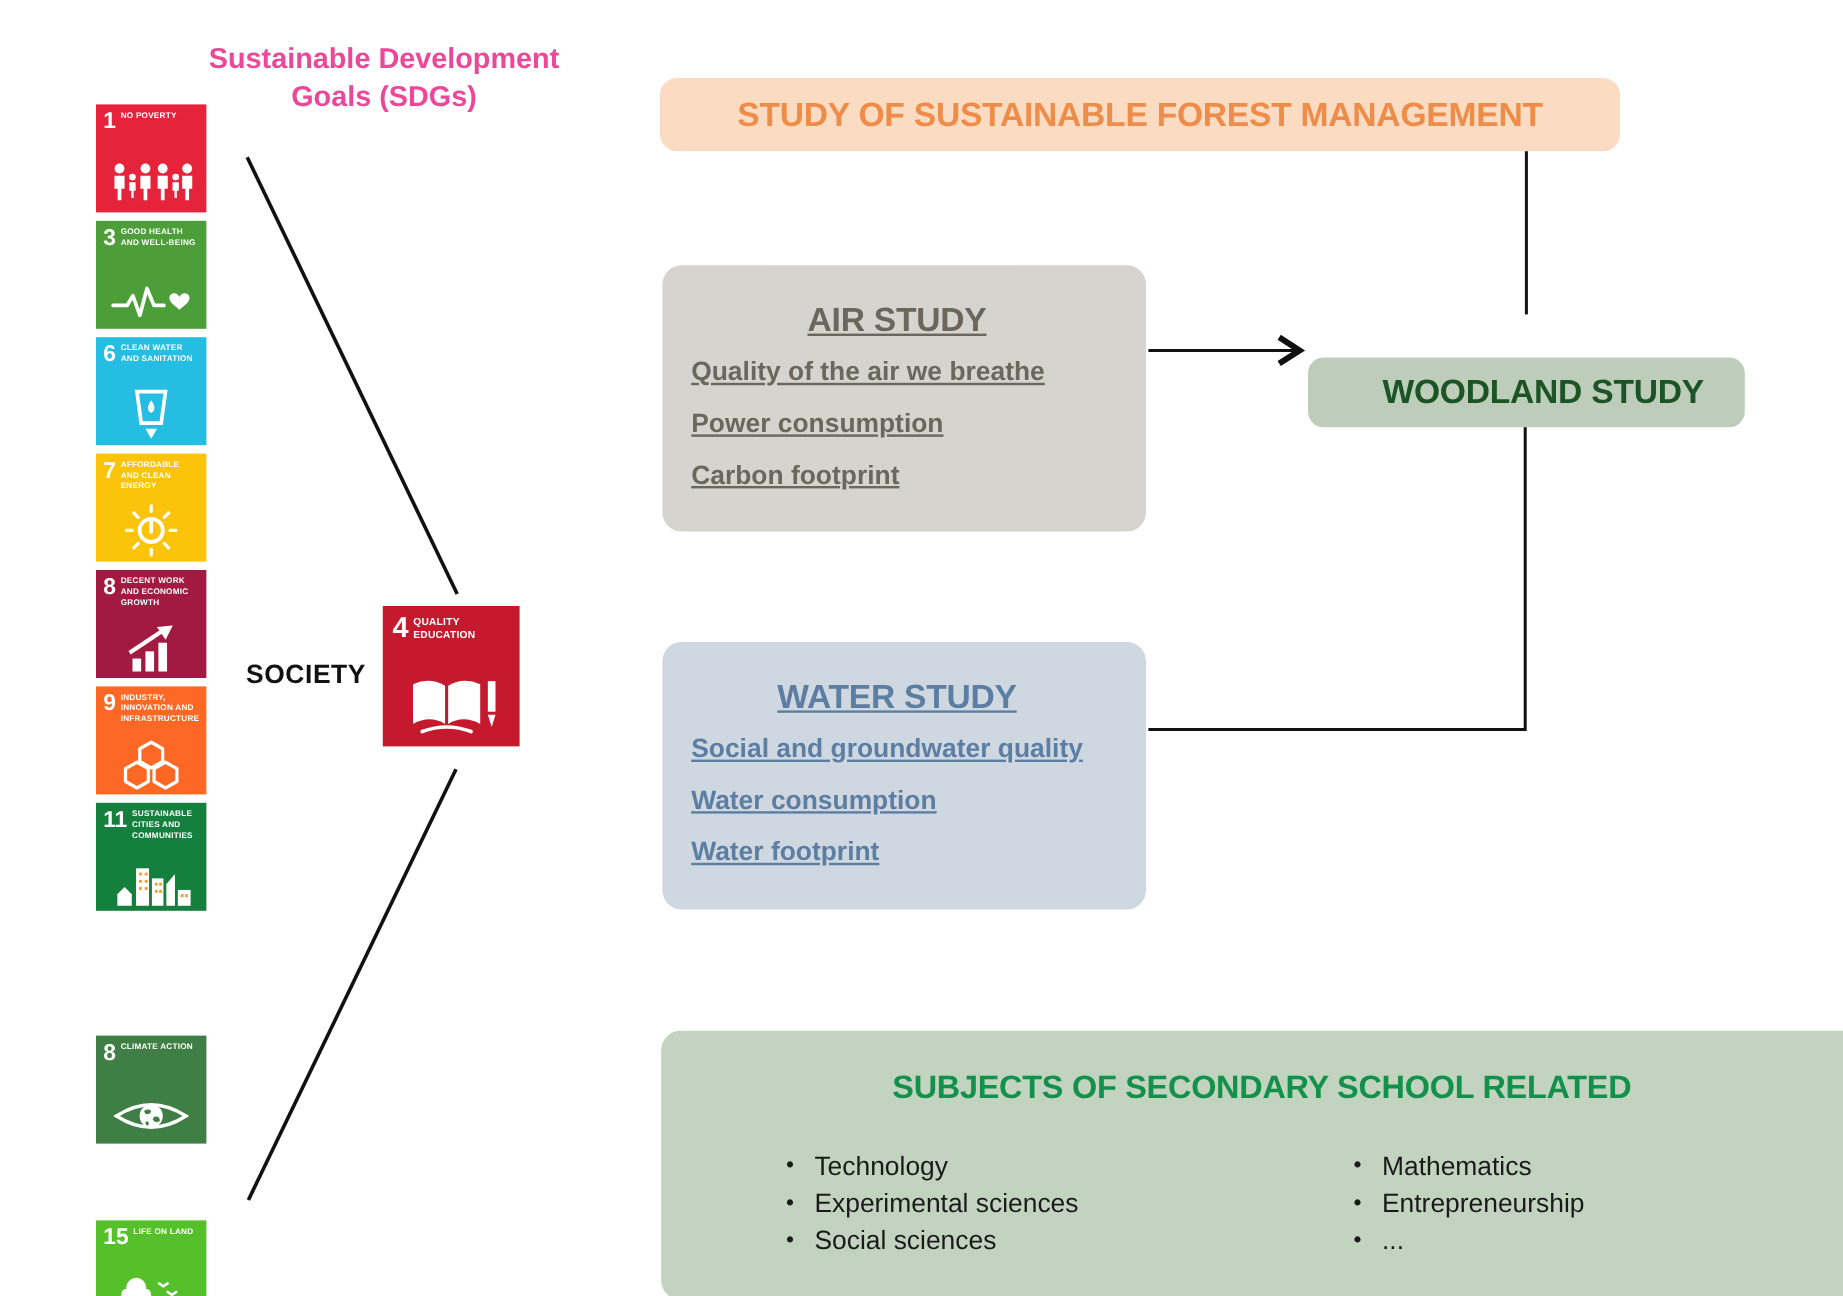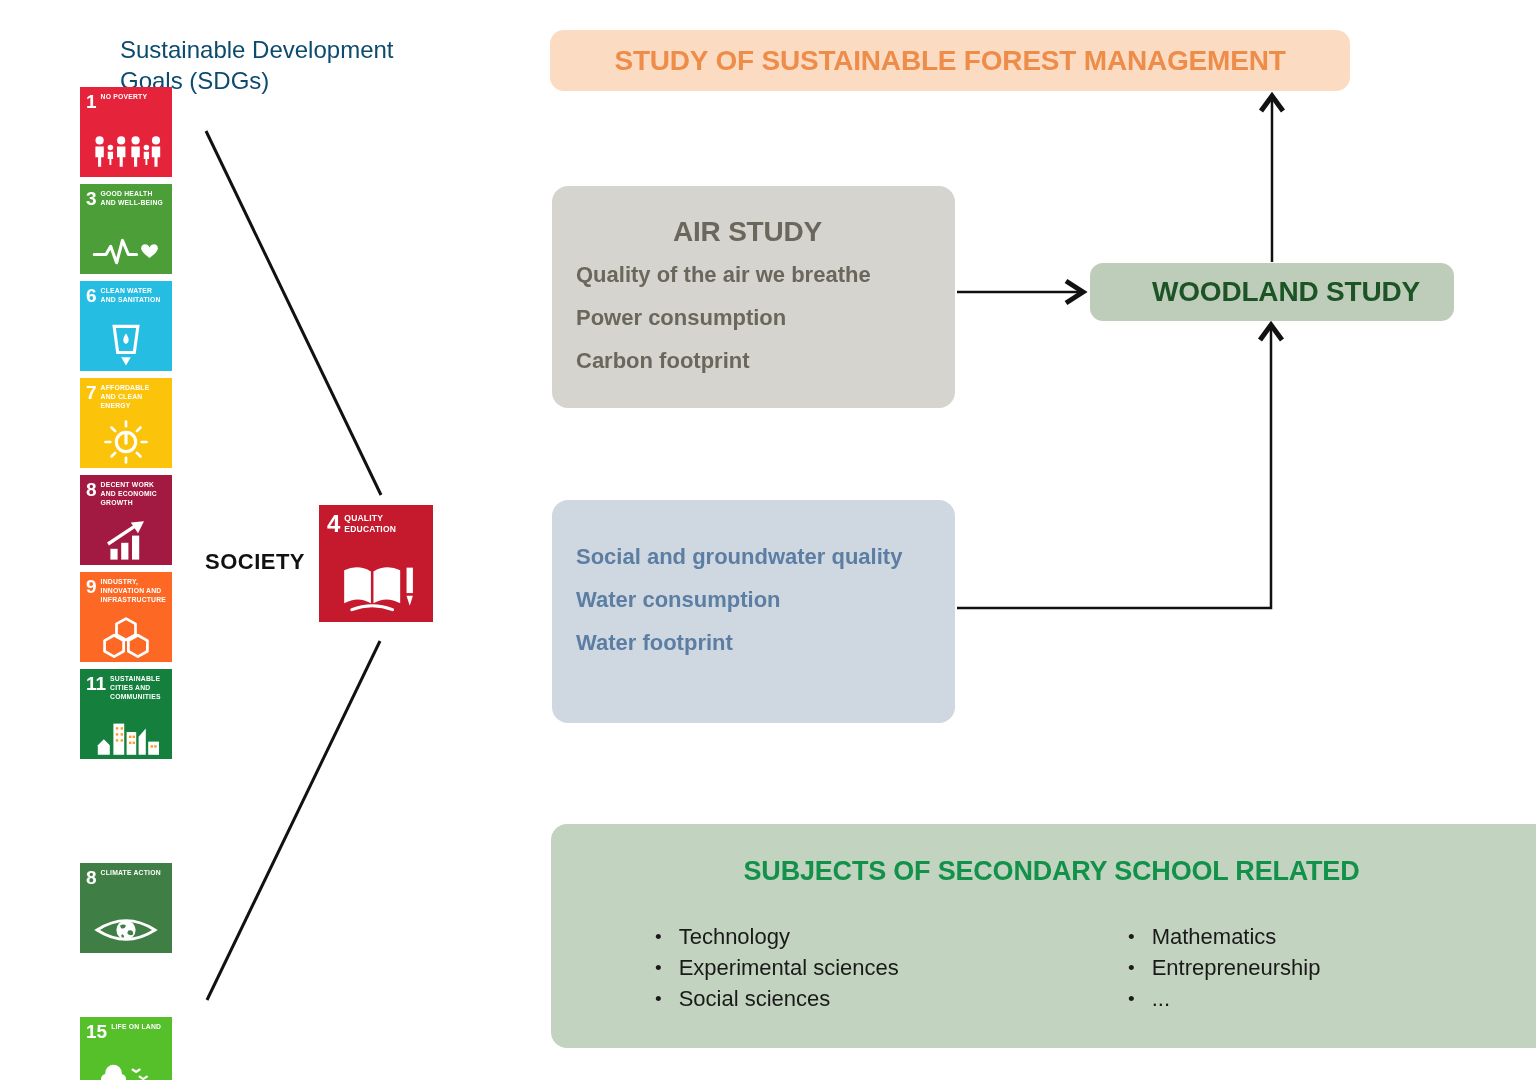--- a/index.html
+++ b/index.html
@@ -3,44 +3,44 @@
 <meta charset="utf-8">
 <style>
   html,body{margin:0;padding:0;background:#ffffff;}
   .canvas{position:relative;width:1536px;height:1080px;background:#ffffff;
           font-family:"Liberation Sans",sans-serif;overflow:hidden;}
 
   
   .overlay{position:absolute;left:0;top:0;width:1536px;height:1080px;pointer-events:none;}
 
   
-  .sdg-title{position:absolute;left:120px;top:34px;width:400px;
-             font-size:24px;font-weight:normal;color:#0c4a6e;line-height:31px;}
+  .sdg-title{position:absolute;left:120px;top:34px;width:400px;text-align:center;
+             font-size:24px;font-weight:bold;color:#ec4899;line-height:31px;}
   .sdg-tile{position:absolute;left:80px;width:92px;height:90px;color:#fff;
             padding:5px 6px;box-sizing:border-box;}
   .sdg-head{display:flex;gap:4px;align-items:flex-start;}
   .sdg-num{font-size:19px;font-weight:bold;line-height:1;}
   .sdg-label{font-size:6.8px;font-weight:bold;line-height:1.3;letter-spacing:.2px;margin-top:1px;}
   .sdg-pict{position:absolute;left:0;right:0;bottom:3px;display:flex;justify-content:center;}
 
   .sdg-tile.big{left:319px;top:505px;width:114px;height:117px;padding:7px 8px;}
   .sdg-tile.big .sdg-num{font-size:24px;}
   .sdg-tile.big .sdg-label{font-size:8.5px;}
   .sdg-tile.big .sdg-pict{bottom:6px;}
 
   .society{position:absolute;left:185px;top:549px;width:140px;text-align:center;
            font-size:22px;font-weight:bold;color:#111;letter-spacing:.5px;}
 
   
-  .box{position:absolute;box-sizing:border-box;border-radius:16px;}
+  .box{position:absolute;box-sizing:border-box;border-radius:16px;margin-top:35px;}
   .box-forest{left:550px;top:30px;width:800px;height:61px;border-radius:14px;
               display:flex;align-items:center;justify-content:center;}
   .box-forest .t{font-size:28px;font-weight:bold;letter-spacing:-.2px;}
 
-  .panel{padding:30px 36px 0 24px;}
+  .panel{padding:30px 36px 0 24px;text-decoration:underline;}
   .box-air{left:552px;top:186px;width:403px;height:222px;}
   .box-water{left:552px;top:500px;width:403px;height:223px;}
   .panel-title{font-size:28px;font-weight:bold;text-align:center;letter-spacing:-.2px;}
   .panel-item{font-size:22px;font-weight:bold;line-height:30px;margin-top:13px;}
   .panel-item.first{margin-top:12px;}
 
   .box-woodland{left:1090px;top:263px;width:364px;height:58px;border-radius:13px;
                 display:flex;align-items:center;justify-content:center;padding-left:28px;}
   .box-woodland .t{font-size:28px;font-weight:bold;letter-spacing:-.2px;}
 
@@ -269,20 +269,21 @@
   </div>
 
   <div class="box panel box-air" style="background-color: rgb(213, 212, 207); color: rgb(107, 103, 93);">
     <div class="panel-title">AIR STUDY</div>
     <div class="panel-item first">Quality of the air we breathe</div>
     <div class="panel-item">Power consumption</div>
     <div class="panel-item">Carbon footprint</div>
   </div>
 
   <div class="box panel box-water" style="background-color: rgb(207, 216, 225); color: rgb(92, 126, 163);">
+    <div class="panel-title">WATER STUDY</div>
     <div class="panel-item first">Social and groundwater quality</div>
     <div class="panel-item">Water consumption</div>
     <div class="panel-item">Water footprint</div>
   </div>
 
   <div class="box box-woodland" style="background-color: rgb(190, 204, 186);">
     <div class="t" style="color: rgb(28, 84, 37);">WOODLAND STUDY</div>
   </div>
 
   <div class="box box-subjects" style="background-color: rgb(194, 211, 191);">

